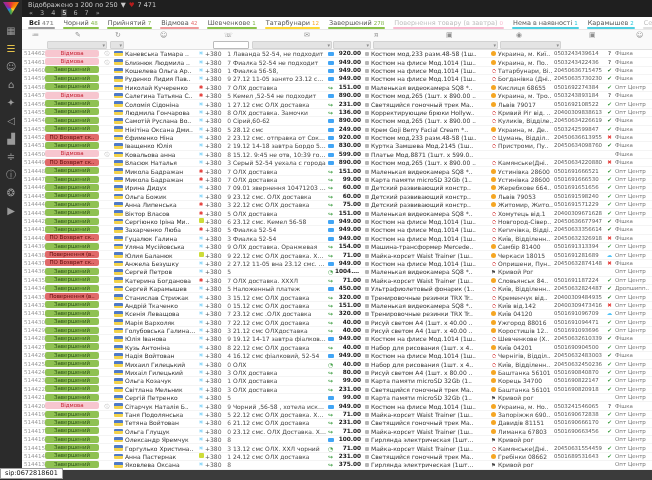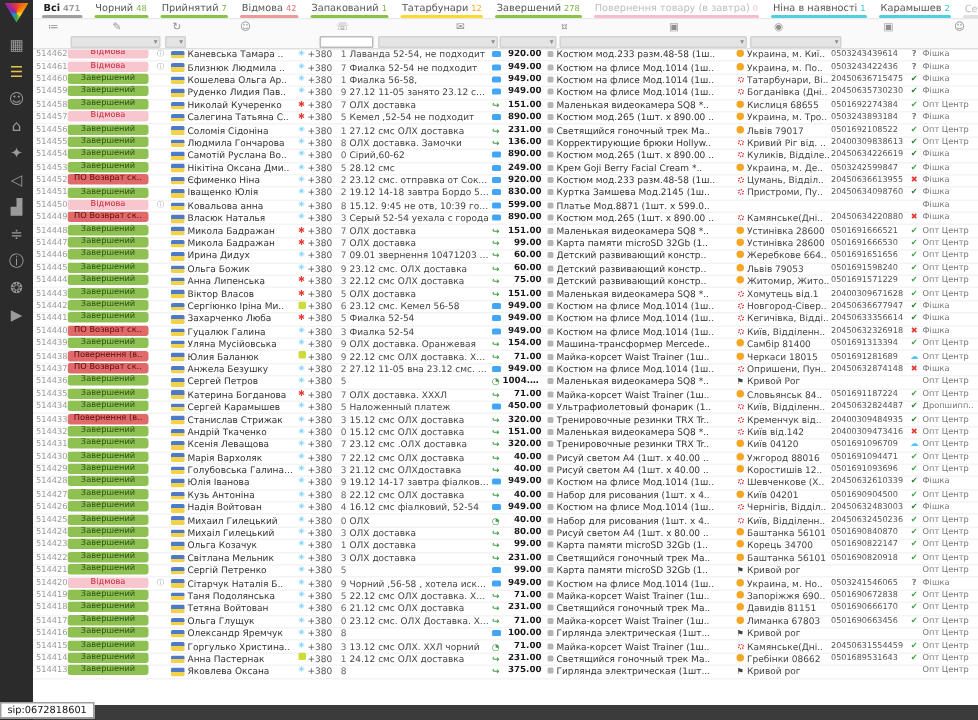--- a/index.html
+++ b/index.html
@@ -92,55 +92,72 @@
         <div class="sb-icon">✦</div>
         <div class="sb-icon">◁</div>
         <div class="sb-icon">▟</div>
         <div class="sb-icon">≑</div>
         <div class="sb-icon">ⓘ</div>
         <div class="sb-icon">❂</div>
         <div class="sb-icon">▶</div>
       </div>
   </div>
   <div class="main">
+    <div class="topbar">
+      <div class="line1">
+        <span>Відображено з 200 по 250</span>
+        <span>▼</span>
+        <span class="heart">♥</span>
+        <span>7 471</span>
+      </div>
+      <div class="line2" id="pagination">
+          <span class="pg">«</span>
+          <span class="pg">3</span>
+          <span class="pg">4</span>
+          <span class="pg current">5</span>
+          <span class="pg">6</span>
+          <span class="pg">7</span>
+          <span class="pg">»</span>
+        </div>
+    </div>
     <div class="tabs" id="tabs">
         <div class="tab active">
           <span class="lbl-line"><span>Всі</span><span class="cnt" style="color: rgb(158, 158, 158);">471</span></span>
           <span class="ul" style="background: rgb(158, 158, 158);"></span>
         </div>
         <div class="tab">
           <span class="lbl-line"><span>Чорний</span><span class="cnt" style="color: rgb(124, 179, 66);">48</span></span>
           <span class="ul" style="background: rgb(139, 195, 74);"></span>
         </div>
         <div class="tab">
           <span class="lbl-line"><span>Прийнятий</span><span class="cnt" style="color: rgb(124, 179, 66);">7</span></span>
           <span class="ul" style="background: rgb(139, 195, 74);"></span>
         </div>
         <div class="tab">
           <span class="lbl-line"><span>Відмова</span><span class="cnt" style="color: rgb(229, 115, 115);">42</span></span>
           <span class="ul" style="background: rgb(239, 154, 154);"></span>
         </div>
         <div class="tab">
-          <span class="lbl-line"><span>Запакований</span><span class="cnt" style="color: rgb(124, 179, 66);">1</span></span>
+          <span class="lbl-line"><span>Шевченкове</span><span class="cnt" style="color: rgb(124, 179, 66);">1</span></span>
           <span class="ul" style="background: rgb(139, 195, 74);"></span>
         </div>
         <div class="tab">
           <span class="lbl-line"><span>Татарбунари</span><span class="cnt" style="color: rgb(249, 168, 37);">12</span></span>
           <span class="ul" style="background: rgb(253, 216, 53);"></span>
         </div>
         <div class="tab">
           <span class="lbl-line"><span>Завершений</span><span class="cnt" style="color: rgb(124, 179, 66);">278</span></span>
           <span class="ul" style="background: rgb(139, 195, 74);"></span>
         </div>
         <div class="tab faded">
           <span class="lbl-line"><span>Повернення товару (в завтра)</span><span class="cnt" style="color: rgb(248, 187, 208);">0</span></span>
           <span class="ul" style="background: rgb(248, 187, 208);"></span>
         </div>
         <div class="tab">
-          <span class="lbl-line"><span>Ніна в наявності</span><span class="cnt" style="color: rgb(38, 198, 218);">1</span></span>
+          <span class="lbl-line"><span>Нема в наявності</span><span class="cnt" style="color: rgb(38, 198, 218);">1</span></span>
           <span class="ul" style="background: rgb(77, 208, 225);"></span>
         </div>
         <div class="tab">
           <span class="lbl-line"><span>Карамышев</span><span class="cnt" style="color: rgb(38, 198, 218);">2</span></span>
           <span class="ul" style="background: rgb(77, 208, 225);"></span>
         </div>
         <div class="tab faded">
           <span class="lbl-line"><span>Сервіси</span></span>
           <span class="ul" style="background: rgb(224, 224, 224);"></span>
         </div>

